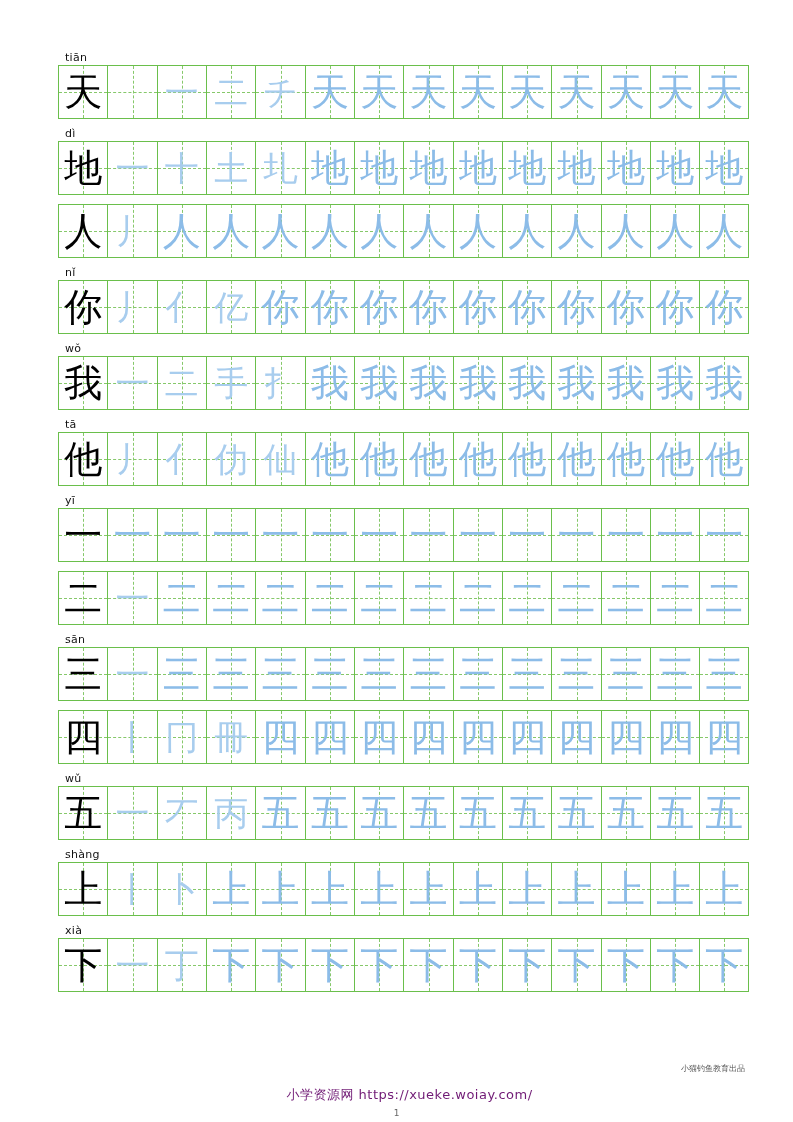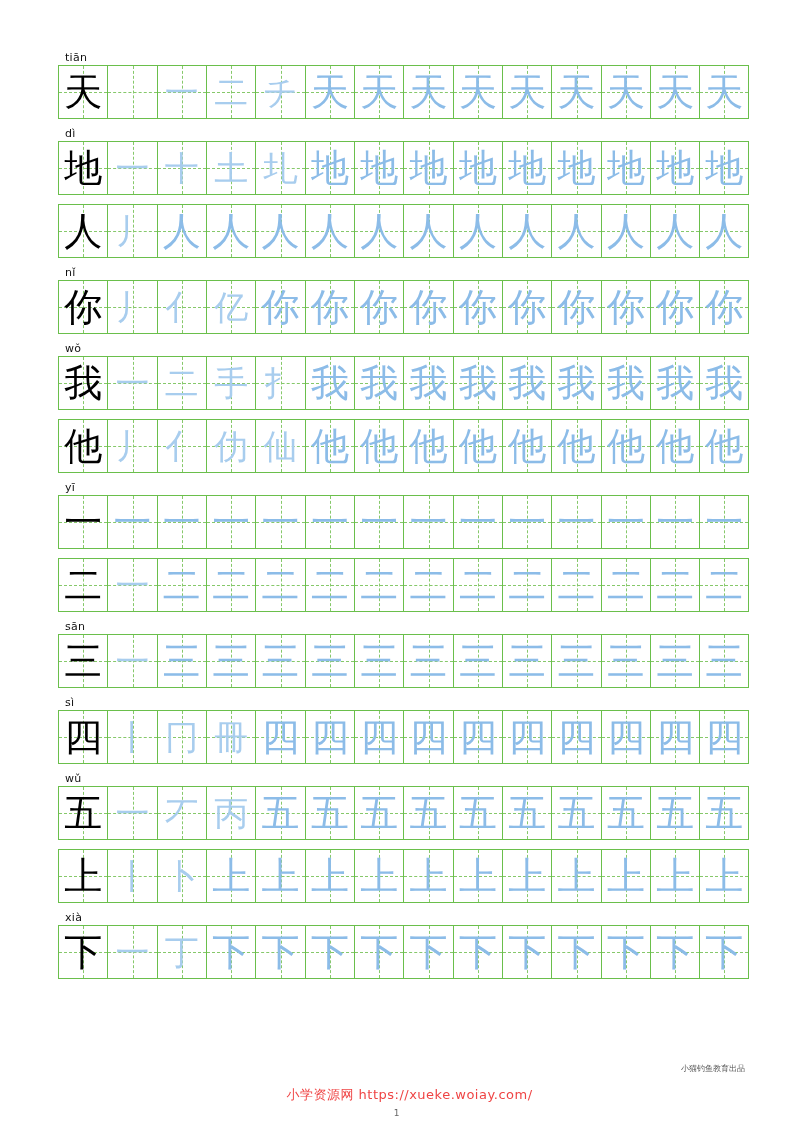--- a/index.html
+++ b/index.html
@@ -104,21 +104,21 @@
     position: absolute;
     right: 48px;
     bottom: 48px;
     font-family: Liberation Serif, serif;
     font-size: 8px;
     color: #555;
   }
   .footer-text {
     font-family: "DejaVu Sans", sans-serif;
     font-size: 13px;
-    color: #ef4444;
+    color: #701a75;
     letter-spacing: 0.5px;
     padding-left: 26px;
   }
   .page-number {
     position: absolute;
     bottom: 4px;
     left: 0; right: 0;
     text-align: center;
     font-family: "DejaVu Sans", sans-serif;
     font-size: 9px;
@@ -358,20 +358,21 @@
           </div>
           <div class="cell trace">
             <div class="glyph">我</div>
           </div>
           <div class="cell trace">
             <div class="glyph">我</div>
           </div>
         </div>
       </div>
       <div class="row">
+        <div class="pinyin">tā</div>
         <div class="grid">
           <div class="cell model">
             <div class="glyph">他</div>
           </div>
           <div class="cell partial">
             <div class="glyph">丿</div>
           </div>
           <div class="cell partial">
             <div class="glyph">亻</div>
           </div>
@@ -544,21 +545,20 @@
           </div>
           <div class="cell trace">
             <div class="glyph">三</div>
           </div>
           <div class="cell trace">
             <div class="glyph">三</div>
           </div>
         </div>
       </div>
       <div class="row">
-        <div class="pinyin">sì</div>
         <div class="grid">
           <div class="cell model">
             <div class="glyph">四</div>
           </div>
           <div class="cell partial">
             <div class="glyph">丨</div>
           </div>
           <div class="cell partial">
             <div class="glyph">冂</div>
           </div>
@@ -638,20 +638,21 @@
           </div>
           <div class="cell trace">
             <div class="glyph">五</div>
           </div>
           <div class="cell trace">
             <div class="glyph">五</div>
           </div>
         </div>
       </div>
       <div class="row">
+        <div class="pinyin">shàng</div>
         <div class="grid">
           <div class="cell model">
             <div class="glyph">上</div>
           </div>
           <div class="cell partial">
             <div class="glyph">丨</div>
           </div>
           <div class="cell partial">
             <div class="glyph">卜</div>
           </div>

